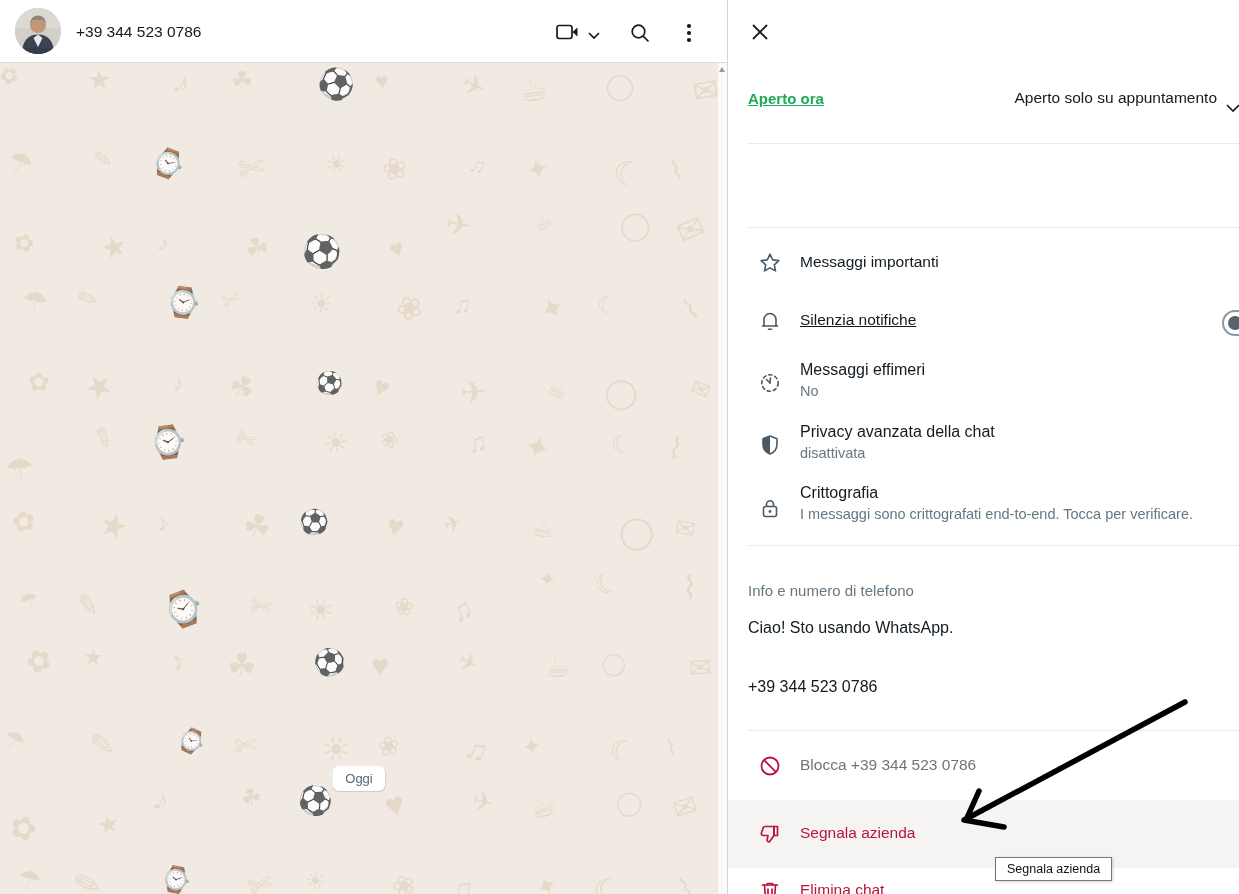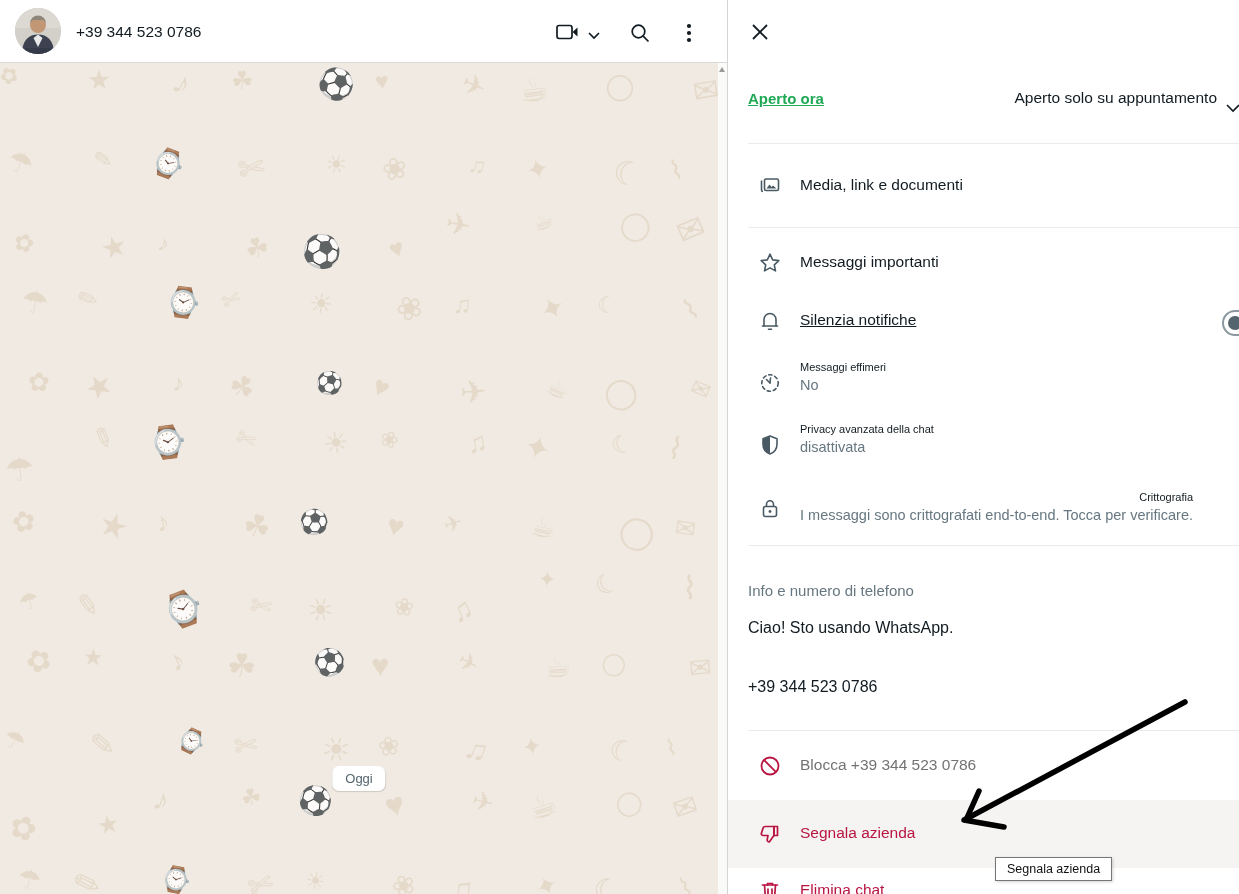--- a/index.html
+++ b/index.html
@@ -50,21 +50,21 @@
   .hours-schedule { position:absolute; right:22px; top:89px; font-size:15.5px; color:#111b21; }
   .icon-hours-chevron { position:absolute; left:494px; top:97px; width:22px; height:22px; }
 
   .divider { position:absolute; left:20px; right:0; height:1px; background:#ebebeb; }
 
   .p-row { position:absolute; left:0; width:100%; display:flex; align-items:center; cursor:pointer; }
   .p-row .row-icon { position:absolute; left:30px; width:24px; height:24px; }
   .p-row .row-icon svg { width:100%; height:100%; }
   .row-label { position:absolute; left:72px; font-size:15.5px; color:#111b21; }
   .row-2line { position:absolute; left:72px; }
-  .row-2line .t { font-size:11px; color:#111b21; }
+  .row-2line .t { font-size:16px; color:#111b21; }
   .row-2line .s { font-size:14.5px; color:#667781; margin-top:4px; }
 
   .toggle { position:absolute; left:494px; top:310px; width:44px; height:26px;
     border:2px solid #8a98a0; border-radius:14px; background:#fff; cursor:pointer; }
   .toggle .knob { position:absolute; left:4px; top:4px; width:14px; height:14px; border-radius:50%; background:#54656f; }
 
   .section-heading { position:absolute; left:20px; top:582px; font-size:15px; color:#667781; }
   .about-text { position:absolute; left:20px; top:619px; font-size:16px; color:#111b21; }
   .about-phone { position:absolute; left:20px; top:678px; font-size:16px; color:#111b21; }
 
@@ -273,30 +273,20 @@
     <div class="hours-status" style="color:#1fa855;text-decoration:underline;">Aperto ora</div>
     <div class="hours-schedule">Aperto solo su appuntamento</div>
     <div class="icon-hours-chevron">
       <svg viewBox="0 0 22 22" fill="none" stroke="#111b21" stroke-width="1.6">
         <polyline points="5,8 11,14 17,8"></polyline>
       </svg>
     </div>
 
     <div class="divider" style="top:143px;"></div>
 
-    <div class="p-row" style="top:144px; height:83px;">
-      <span class="row-icon" style="top:30px;">
-        <svg viewBox="0 0 24 24" fill="none" stroke="#4a5a64" stroke-width="1.6">
-          <path d="M3.5,6.5 v9.5 a1.5,1.5 0 0 0 1.5,1.5"></path>
-          <rect x="6.5" y="5" width="14" height="11.5" rx="1.6"></rect>
-          <path d="M8.5,14.5 L11.5,10.5 L13.5,13 L15,11.5 L18.5,14.5 Z" fill="#4a5a64" stroke="none"></path>
-        </svg>
-      </span>
-      <span class="row-label" style="top:32px;">Media, link e documenti</span>
-    </div>
 
     <div class="divider" style="top:227px;"></div>
 
     <div class="p-row" style="top:234px; height:58px;">
       <span class="row-icon" style="top:17px;">
         <svg viewBox="0 0 24 24" fill="none" stroke="#4a5a64" stroke-width="1.6" stroke-linejoin="round">
           <path d="M12,3.2 L14.7,8.9 L20.8,9.6 L16.3,13.8 L17.5,19.9 L12,16.9 L6.5,19.9 L7.7,13.8 L3.2,9.6 L9.3,8.9 Z"></path>
         </svg>
       </span>
       <span class="row-label" style="top:19px;">Messaggi importanti</span>
@@ -344,21 +334,21 @@
     </div>
 
     <div class="p-row" style="top:476px; height:66px;">
       <span class="row-icon" style="top:21px;">
         <svg viewBox="0 0 24 24" fill="none" stroke="#4a5a64" stroke-width="1.6">
           <rect x="5.5" y="9.5" width="13" height="10" rx="2"></rect>
           <path d="M8.5,9.5 V7.2 a3.5,3.5 0 0 1 7,0 V9.5"></path>
           <circle cx="12" cy="14.5" r="1.4" fill="#4a5a64" stroke="none"></circle>
         </svg>
       </span>
-      <span class="row-2line" style="top:15px;text-align:right;">
+      <span class="row-2line" style="top:8px;">
         <div class="t">Crittografia</div>
         <div class="s">I messaggi sono crittografati end-to-end. Tocca per verificare.</div>
       </span>
     </div>
 
     <div class="divider" style="top:545px;"></div>
 
     <div class="section-heading">Info e numero di telefono</div>
     <div class="about-text">Ciao! Sto usando WhatsApp.</div>
     <div class="about-phone">+39 344 523 0786</div>

